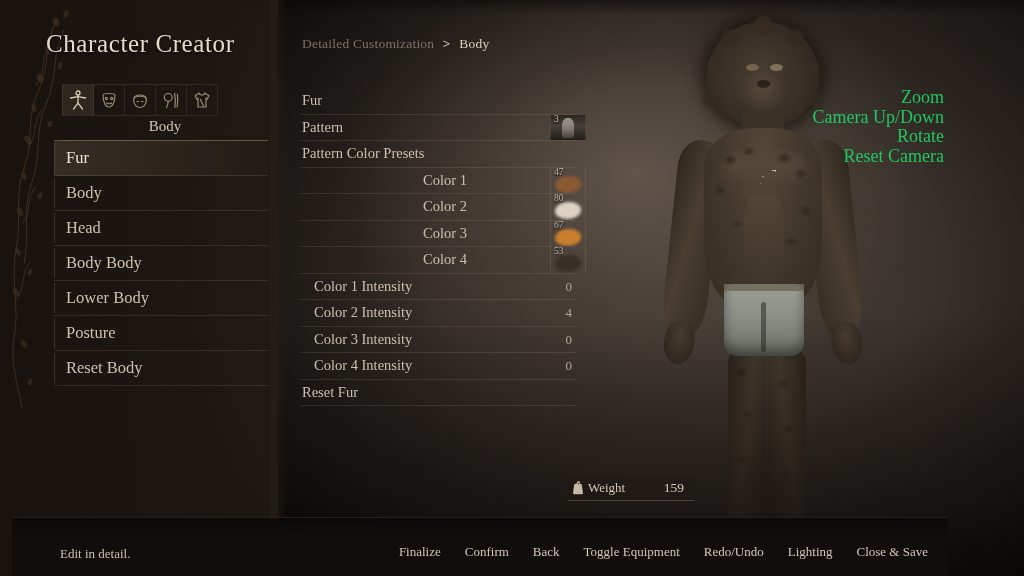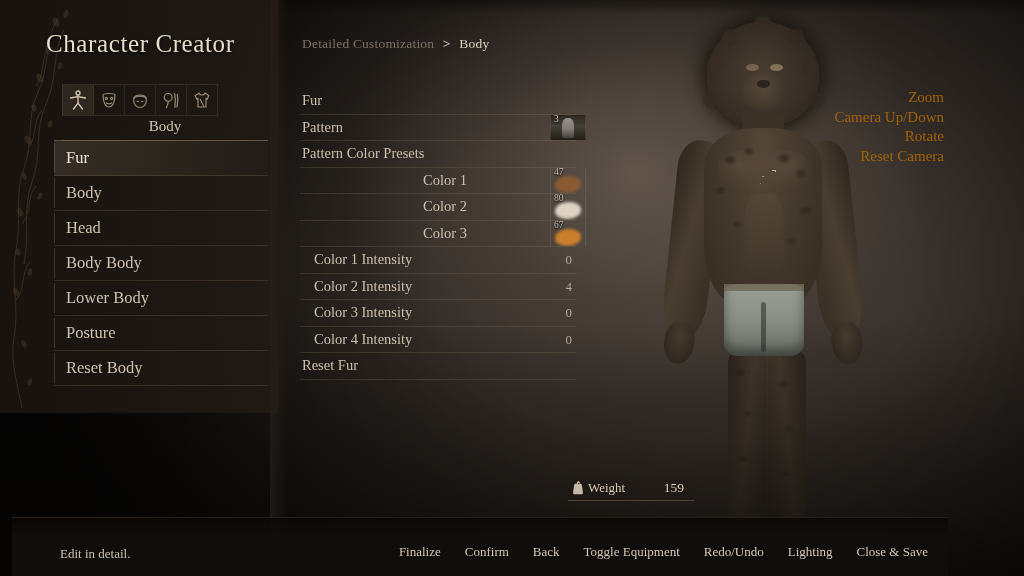--- a/index.html
+++ b/index.html
@@ -152,21 +152,21 @@
       radial-gradient(ellipse 8px 6px at 20% 58%, rgba(28,22,16,0.38), transparent 70%),
       radial-gradient(ellipse 9px 6px at 72% 66%, rgba(28,22,16,0.4), transparent 70%);
   }
   #model-shade {
     position:absolute; inset:0;
     background: linear-gradient(180deg, rgba(0,0,0,0) 55%, rgba(18,15,12,0.55) 88%, rgba(18,15,12,0.9) 100%);
   }
 
   
   #sidebar {
-    position: absolute; left: 0; top: 0; width: 278px; height: 413px;
+    position: absolute; left: 0; top: 0; width: 278px; height: 576px;
     background: linear-gradient(90deg, rgba(24,19,15,0.97) 0%, rgba(30,24,19,0.95) 70%, rgba(34,27,21,0.80) 100%);
   }
   #sidebar-filigree {
     position: absolute; left: 0; top: 0; width: 90px; height: 420px;
     opacity: .55; pointer-events: none;
   }
   #sidebar-edge {
     position: absolute; left: 270px; top: 0; width: 18px; height: 576px;
     background: linear-gradient(90deg, rgba(38,30,24,0.75), rgba(38,30,24,0));
     pointer-events: none;
@@ -266,21 +266,21 @@
     filter: blur(.5px); opacity: .85;
   }
   .pattern-thumb .pt-num {
     position: absolute; left: 3px; top: -1px; font-size: 9.5px; line-height: 11px;
     color: #cfc5b3; z-index: 2; text-shadow: 0 1px 2px #000;
   }
 
   
   #cam-hints {
     position: absolute; right: 80px; top: 88px;
-    text-align: right; font-size: 15px; color: #a16207; line-height: 19.5px;
+    text-align: right; font-size: 18px; color: #22c55e; line-height: 19.5px;
   }
   .cam-hint { white-space: nowrap; }
 
   
   #weight-box {
     position: absolute; left: 568px; top: 476px; width: 126px; height: 24px;
     display: flex; align-items: center;
     border-bottom: 1px solid rgba(150,130,102,0.40);
     background: linear-gradient(90deg, rgba(30,25,20,0.55), rgba(30,25,20,0.25));
   }
@@ -480,20 +480,27 @@
       </div>
 
       <div class="opt-row sub swatchrow">
         <span>Color 3</span>
         <span class="sw-cell">
           <span class="sw-num">67</span>
           <span class="sw-blob" style="background:#c97f2e"></span>
         </span>
       </div>
 
+      <div class="opt-row sub swatchrow">
+        <span>Color 4</span>
+        <span class="sw-cell">
+          <span class="sw-num">53</span>
+          <span class="sw-blob" style="background:#3a2f26"></span>
+        </span>
+      </div>
 
       <div class="opt-row sub">
         <span>Color 1 Intensity</span>
         <span class="opt-val">0</span>
       </div>
 
       <div class="opt-row sub">
         <span>Color 2 Intensity</span>
         <span class="opt-val">4</span>
       </div>

